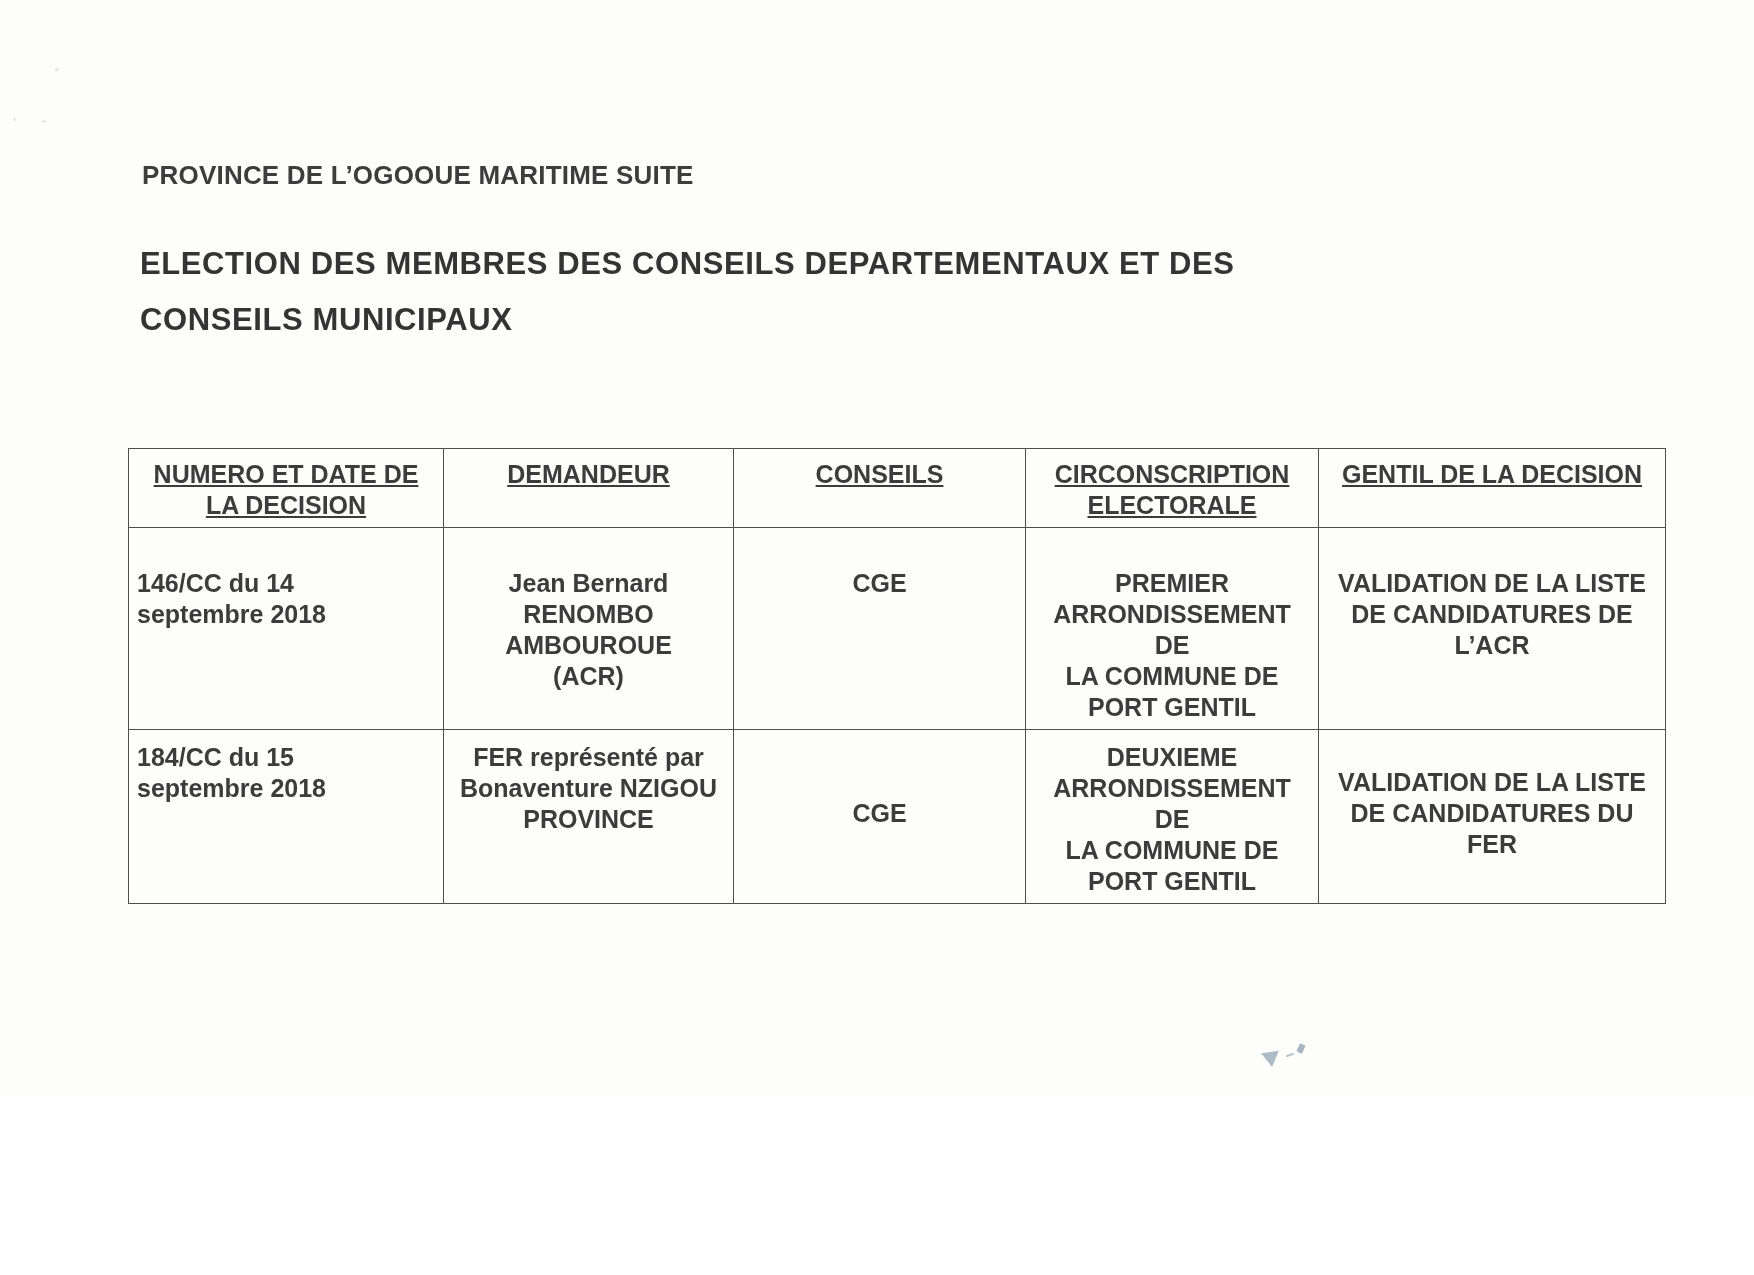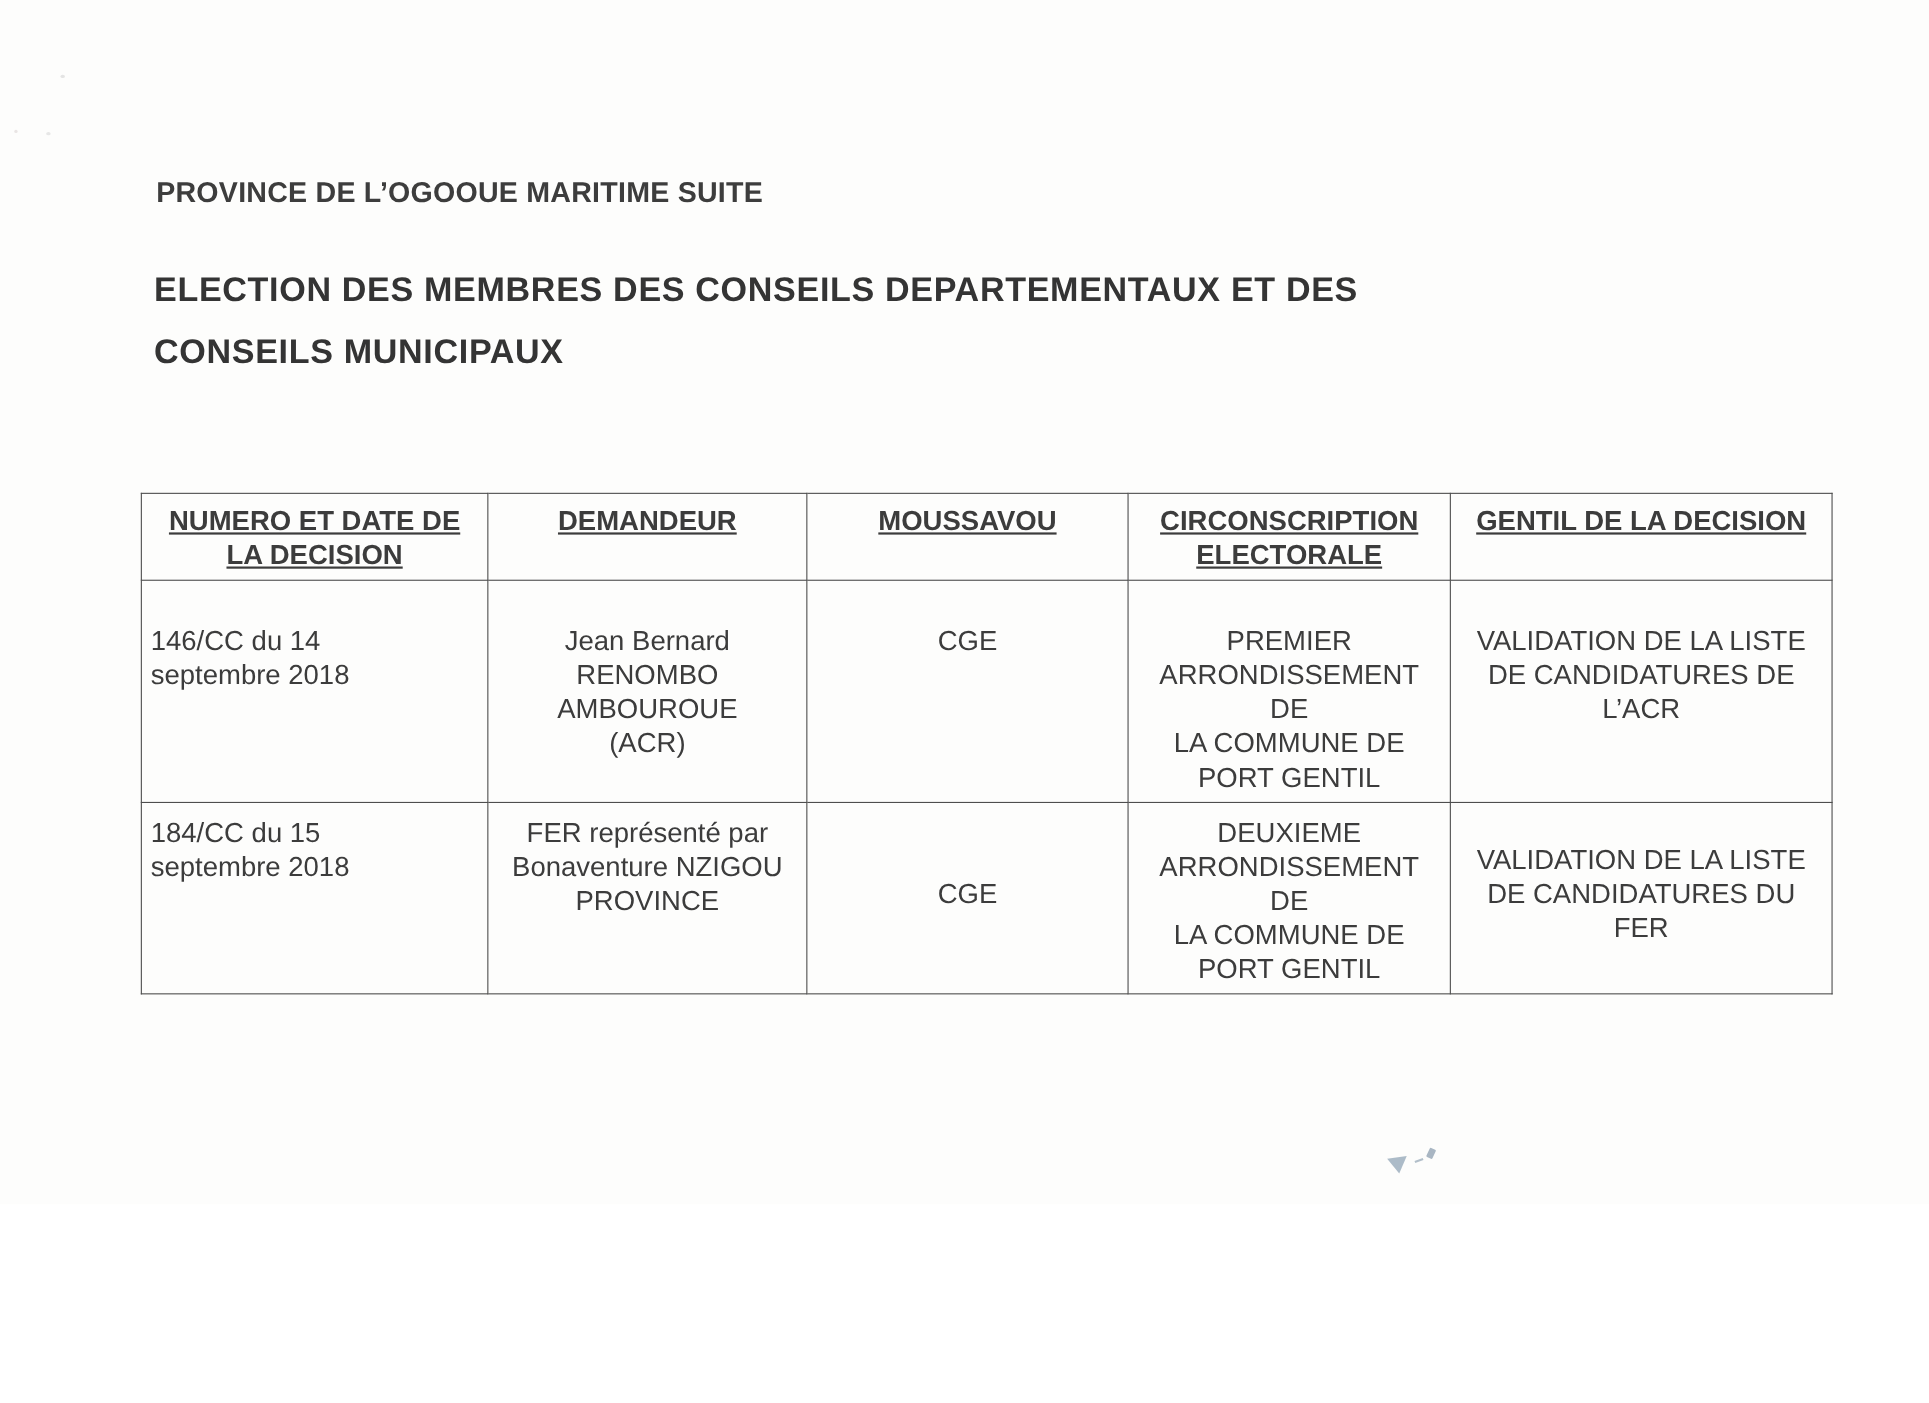--- a/index.html
+++ b/index.html
@@ -46,21 +46,21 @@
   table.decisions {
     border-collapse: collapse;
     table-layout: fixed;
     width: 1537px;
     background: transparent;
   }
   table.decisions th,
   table.decisions td {
     border: 1.5px solid #4e4e4e;
     font-size: 25px;
-    font-weight: normal;
+    font-weight: bold;
     line-height: 31px;
     vertical-align: top;
     white-space: pre-line;
     padding: 8px 8px 6px 8px;
     color: #3c3c3c;
     overflow: hidden;
   }
   table.decisions th {
     text-align: center;
     font-weight: bold;
@@ -174,21 +174,21 @@
           <col class="c2">
           <col class="c3">
           <col class="c4">
           <col class="c5">
       </colgroup>
       <thead>
         <tr>
           <th>NUMERO ET DATE DE
 LA DECISION</th>
           <th>DEMANDEUR</th>
-          <th>MOUSSAVOU</th>
+          <th>CONSEILS</th>
           <th>CIRCONSCRIPTION
 ELECTORALE</th>
           <th>GENTIL DE LA DECISION</th>
         </tr>
       </thead>
       <tbody>
         <tr class="r1">
           <td class="col-numero">146/CC du 14
 septembre 2018</td>
           <td class="col-demandeur">Jean Bernard

